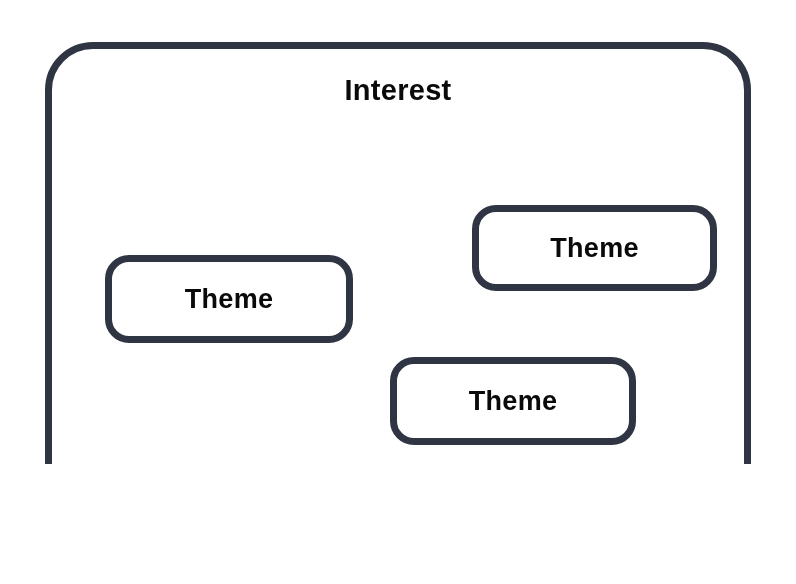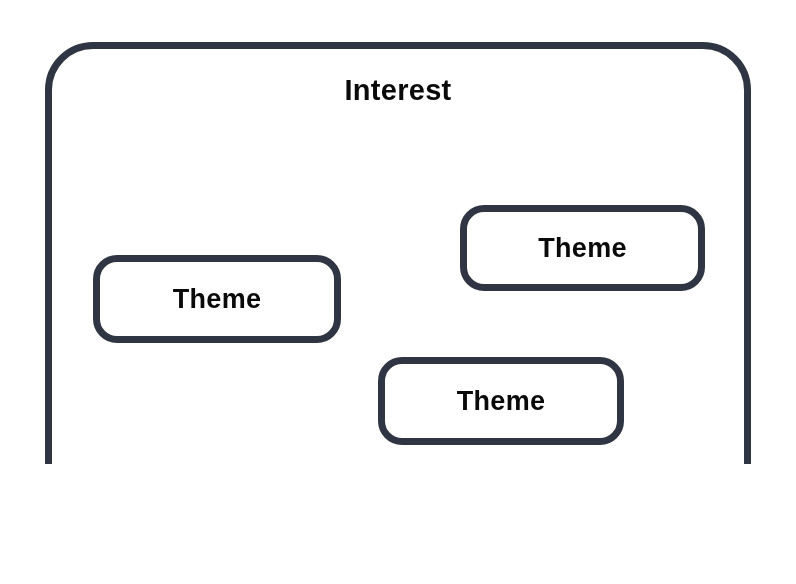--- a/index.html
+++ b/index.html
@@ -43,20 +43,21 @@
     border: 7px solid var(--stroke);
     border-radius: 24px;
     background: #ffffff;
     display: flex;
     align-items: center;
     justify-content: center;
     font-size: 27px;
     font-weight: bold;
     color: #0a0a0a;
     letter-spacing: 0.3px;
+    margin-left: 12px;
   }
   .theme-1 { left: 93px;  top: 255px; width: 248px; height: 88px; }
   .theme-2 { left: 460px; top: 205px; width: 245px; height: 86px; }
   .theme-3 { left: 378px; top: 357px; width: 246px; height: 88px; }
 </style>
 </head>
 <body>
 
 <div class="stage">
 

